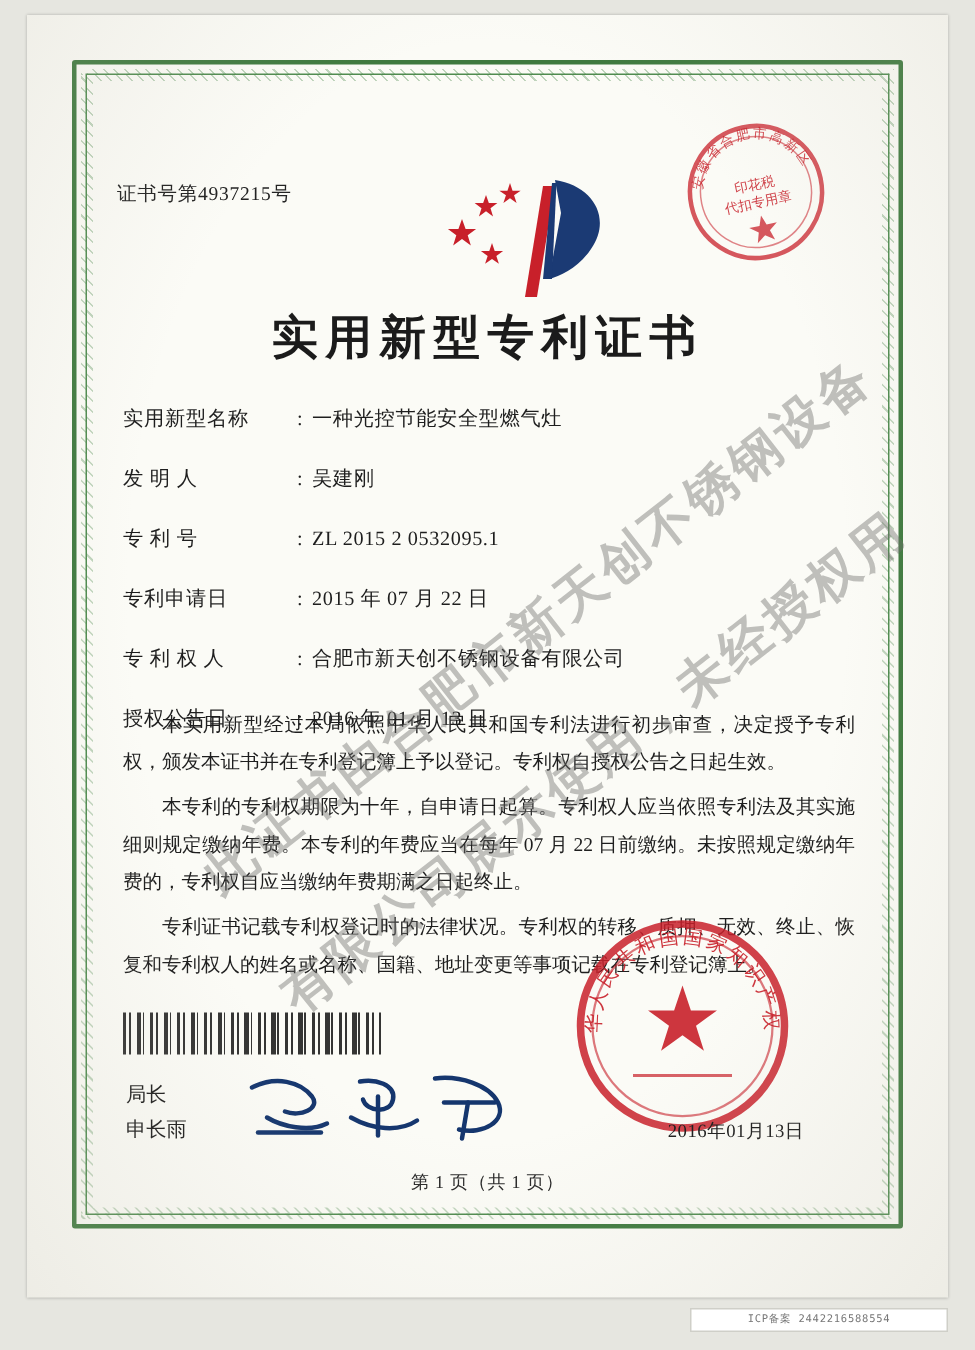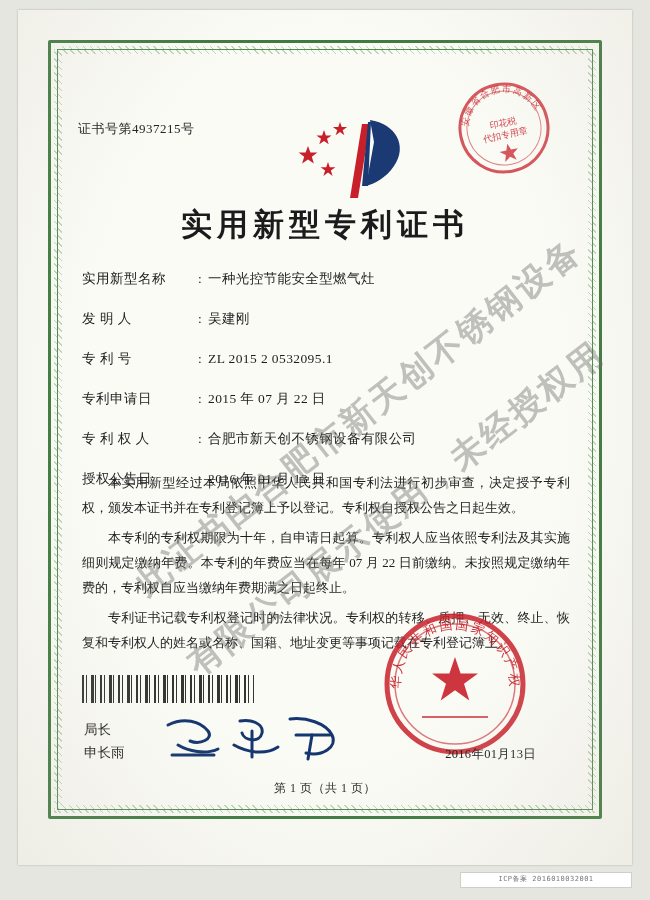--- a/index.html
+++ b/index.html
@@ -415,15 +415,15 @@
     </div>
 
     <div class="watermark">
       <div class="wm-line wm-1">此证书由合肥市新天创不锈钢设备</div>
       <div class="wm-line wm-2">有限公司展示使用，未经授权用</div>
     </div>
 
   </div>
 
   <div class="scan-strip">
-    <div class="scan-strip-txt">ICP备案 2016010032001</div>
+    <div class="scan-strip-txt">ICP备案 2442216588554</div>
   </div>
 </div>
 
 </body></html>

